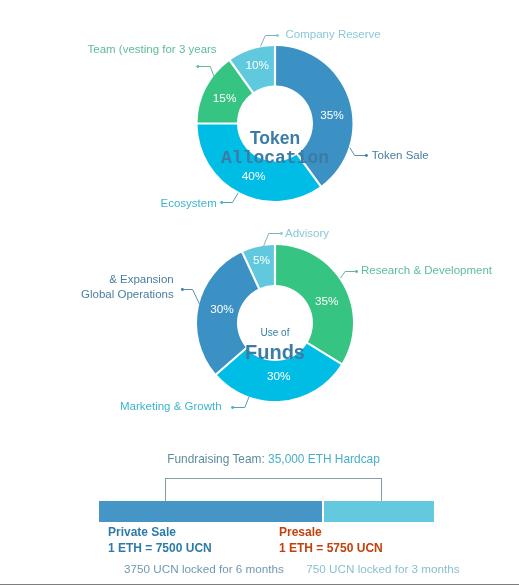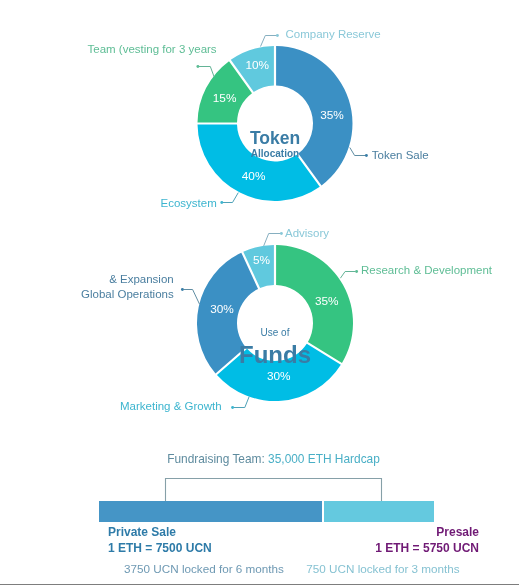--- a/index.html
+++ b/index.html
@@ -42,21 +42,21 @@
     <circle cx="221.8" cy="202.5" r="1.45" fill="#3DB5CF"></circle>
   </g>
   <g>
     <path class="lead" d="M 214.2 77 L 210.3 66.5 L 199 66.5" stroke="#63B396"></path>
     <circle cx="197.9" cy="66.5" r="1.45" fill="#5EBD95"></circle>
   </g>
 </svg>
 
 <div class="ctrtxt" style="left:205px;top:103.5px;">
   <div style="font-size:17.5px;font-weight:bold;color:#3A7CA5;">Token</div>
-  <div style="font-size:10px;font-weight:bold;color:#3A7CA5;margin-top:-1px;">Allocation</div>
+  <div style="font-size:18px;font-weight:bold;color:#3A7CA5;margin-top:-1px;font-family:Liberation Mono, monospace;">Allocation</div>
 </div>
 
 <div class="co" style="left:285.5px;top:26.5px;color:#8AC8D8;">
   <span>Company Reserve</span>
 </div>
 <div class="co" style="left:371.8px;top:148px;color:#4A7E9F;">
   <span>Token Sale</span>
 </div>
 <div class="co" style="left:160.5px;top:196px;color:#3DB5CF;">
   <span>Ecosystem</span>
@@ -90,21 +90,21 @@
     <circle cx="232.6" cy="407.5" r="1.45" fill="#3DB5CF"></circle>
   </g>
   <g>
     <path class="lead" d="M 199.6 304.3 L 192.6 289.5 L 183.5 289.5" stroke="#5F8DA3"></path>
     <circle cx="182.4" cy="289.5" r="1.45" fill="#3B7FA8"></circle>
   </g>
 </svg>
 
 <div class="ctrtxt" style="left:205px;top:303px;">
   <div style="font-size:10px;font-weight:normal;color:#3A7CA5;">Use of</div>
-  <div style="font-size:24px;font-weight:bold;color:#3A7CA5;margin-top:3px;">Funds</div>
+  <div style="font-size:20px;font-weight:bold;color:#3A7CA5;margin-top:3px;">Funds</div>
 </div>
 
 <div class="co" style="left:285px;top:226px;color:#8AC8D8;">
   <span>Advisory</span>
 </div>
 <div class="co" style="left:361px;top:263px;color:#5EBD95;">
   <span>Research &amp; Development</span>
 </div>
 <div class="co" style="left:120px;top:399px;color:#3DB5CF;">
   <span>Marketing &amp; Growth</span>
@@ -122,21 +122,21 @@
 <svg class="layer" viewBox="0 0 519 585">
   <path d="M 165.5 501.5 L 165.5 478.5 L 381.5 478.5 L 381.5 501.5" fill="none" stroke="#86A0A8" stroke-width="1.1"></path>
   <rect x="99" y="501" width="223" height="21" fill="#4595C6"></rect>
   <rect x="324" y="501" width="110" height="21" fill="#64C9DF"></rect>
 </svg>
 
 <div style="position:absolute;left:108px;top:524px;width:200px;text-align:left;color:#2E7BA8;font-size:12px;font-weight:bold;line-height:16px;">
   <div>Private Sale</div>
   <div>1 ETH = 7500 UCN</div>
 </div>
-<div style="position:absolute;left:279px;top:524px;width:200px;text-align:right;color:#701a75;font-size:12px;font-weight:bold;line-height:16px;">
+<div style="position:absolute;left:279px;top:524px;width:200px;text-align:left;color:#c2410c;font-size:12px;font-weight:bold;line-height:16px;">
   <div>Presale</div>
   <div>1 ETH = 5750 UCN</div>
 </div>
 <div style="position:absolute;left:104px;top:562px;width:200px;text-align:center;color:#6E99B3;font-size:11.7px;">3750 UCN locked for 6 months</div>
 <div style="position:absolute;left:283px;top:562px;width:200px;text-align:center;color:#86C2D2;font-size:11.7px;">750 UCN locked for 3 months</div>
 
 <div style="position:absolute;left:0;top:583.5px;width:519px;height:1.5px;background:#7D7D7D;"></div>
 
 </div>
 

